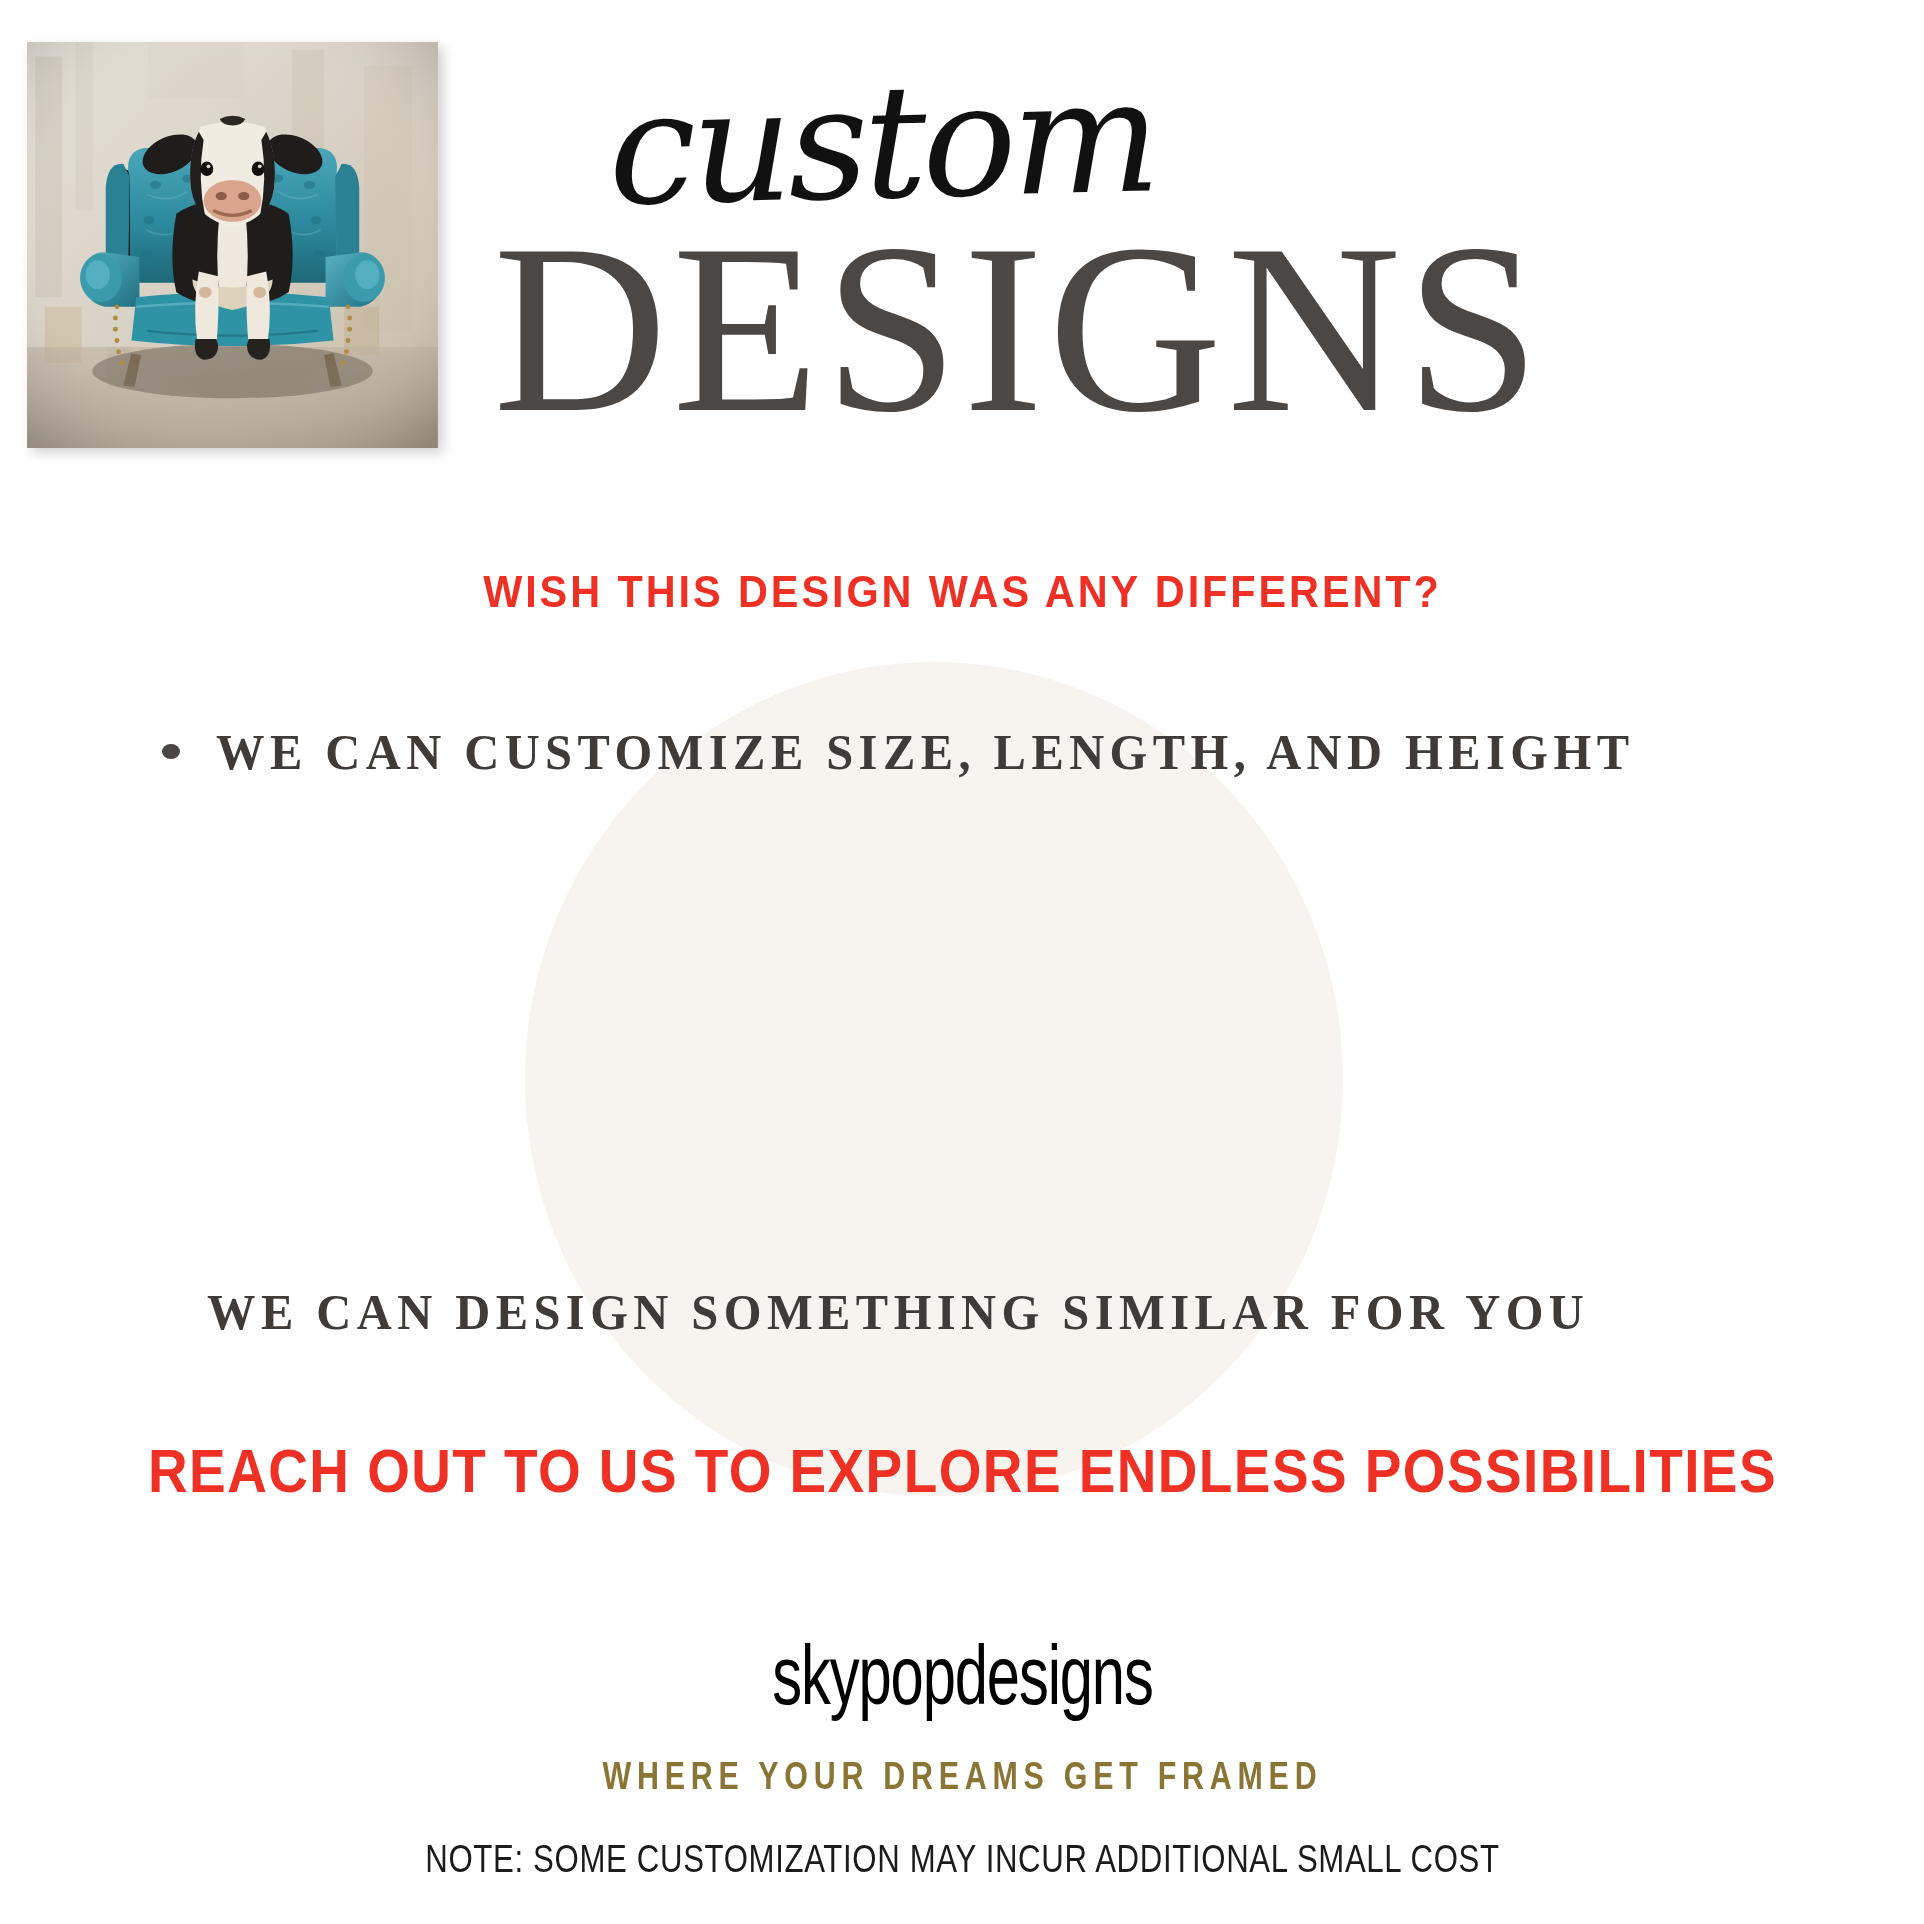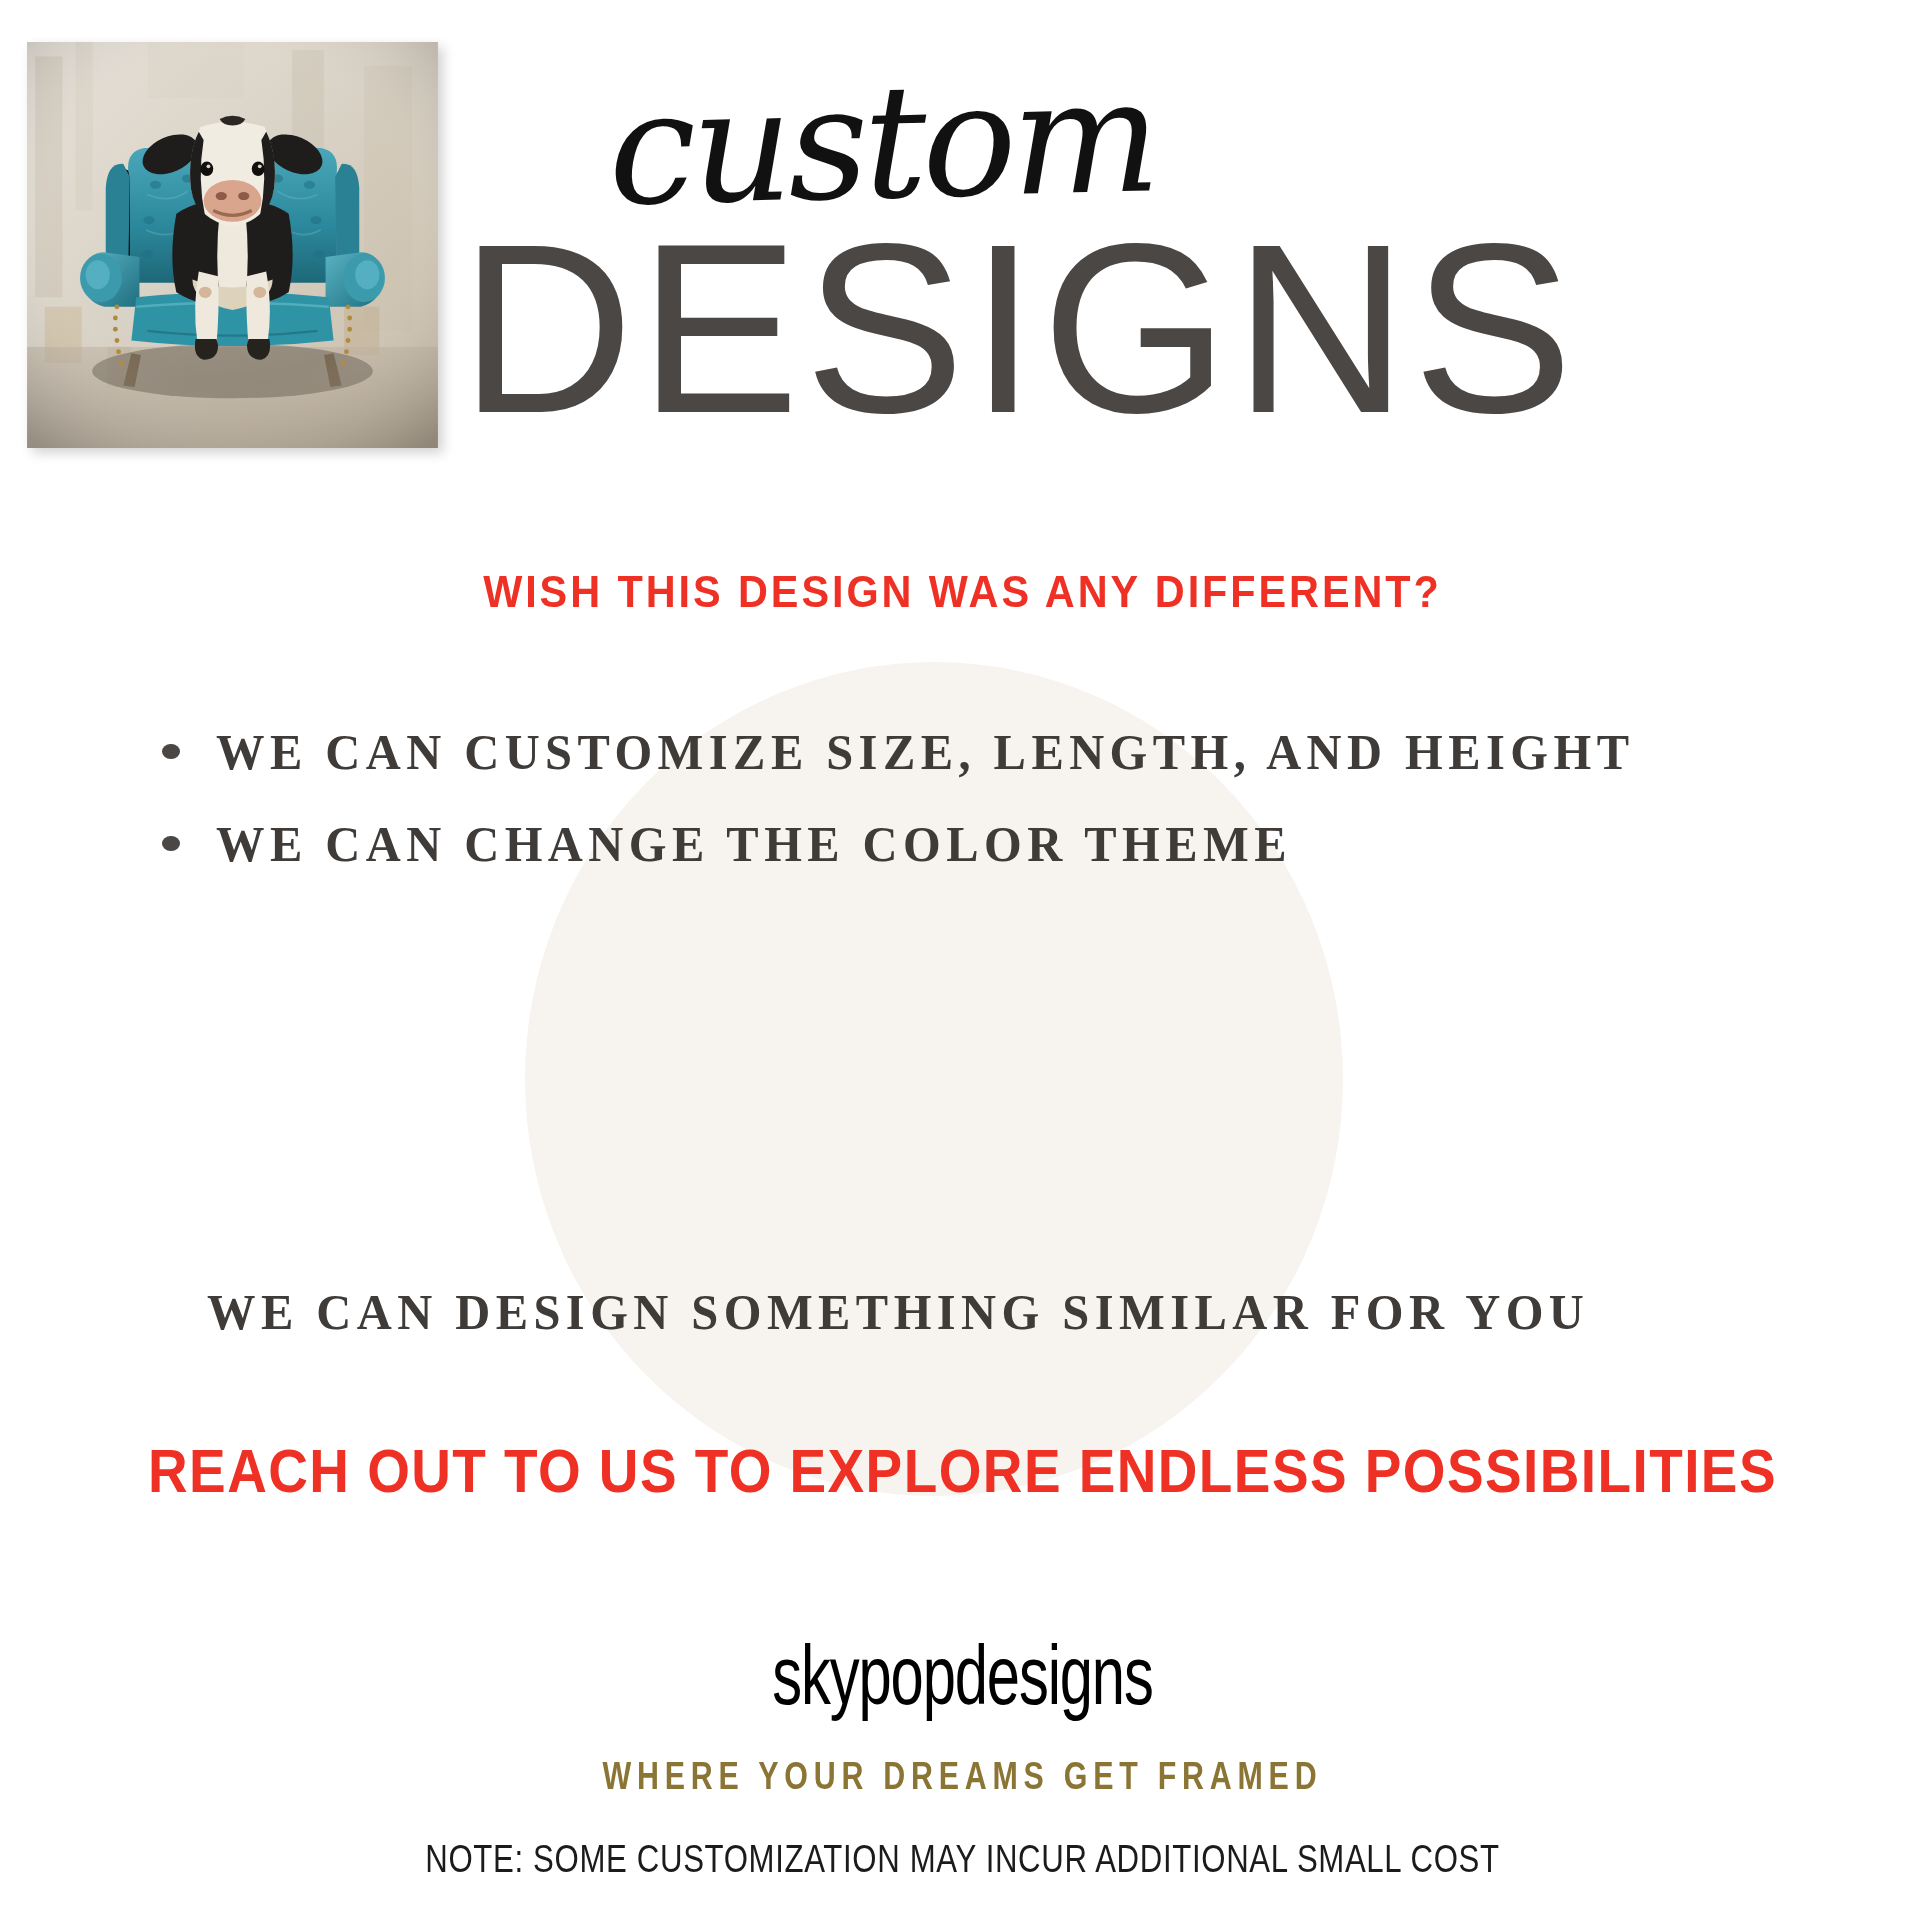--- a/index.html
+++ b/index.html
@@ -48,21 +48,21 @@
     font-size:157px;
     line-height:1;
     color:#111111;
     letter-spacing:-4.8px;
     transform:rotate(-1.4deg);
     font-weight:400;
   }
   #headline-main{
     position:absolute; left:-112px; top:160px; width:1364px;
     text-align:center;
-    font-family:Liberation Sans, sans-serif;
+    font-family:Liberation Serif, serif;
     font-size:241px;
     line-height:1;
     color:#4b4744;
     letter-spacing:4.8px;
     font-weight:400;
   }
 
   
   #tagline-question{
     position:absolute;
@@ -320,23 +320,20 @@
   <div id="headline-script">custom</div>
   <div id="headline-main">DESIGNS</div>
 </div>
 
 <div id="tagline-question">WISH  THIS  DESIGN  WAS ANY DIFFERENT?</div>
 
 <ul id="feature-list">
   <li>
       <span class="feature-text">WE CAN CUSTOMIZE SIZE, LENGTH, AND HEIGHT</span>
     </li>
-  <li>
-      <span class="feature-text">WE CAN CHANGE THE COLOR THEME</span>
-    </li>
 </ul>
 <div id="feature-continuation">WE CAN DESIGN SOMETHING SIMILAR FOR YOU</div>
 
 <div id="cta-line">REACH OUT TO US TO EXPLORE ENDLESS POSSIBILITIES</div>
 
 <div id="brand-name">skypopdesigns</div>
 <div id="brand-tagline">WHERE  YOUR  DREAMS  GET  FRAMED</div>
 <div id="footer-note">NOTE: SOME CUSTOMIZATION MAY INCUR ADDITIONAL SMALL COST</div>
 
 

